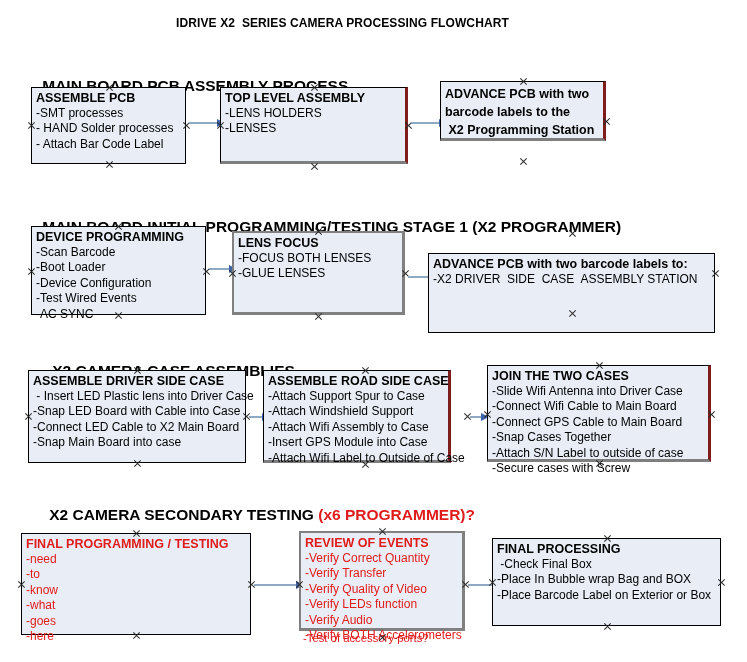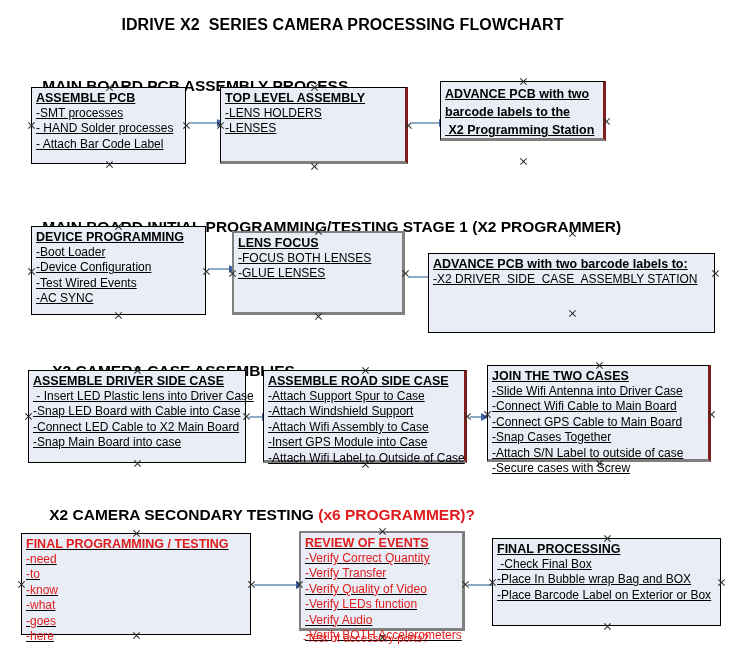--- a/index.html
+++ b/index.html
@@ -19,21 +19,21 @@
     left: 0; top: 0;
     width: 747px; height: 662px;
   }
 
   
   .doc-title {
     position: absolute;
     left: 0; top: 16px;
     width: 685px;
     text-align: center;
-    font-size: 16px;
+    font-size: 12px;
     font-weight: bold;
     letter-spacing: 0.1px;
     color: #000000;
     white-space: pre;
   }
 
   
   .section-header {
     position: absolute;
     font-size: 15.5px;
@@ -79,21 +79,20 @@
   .node-line {
     font-size: 12px;
     color: #000000;
     line-height: 1.285;
     white-space: pre;
   }
   .node-line.red { color: #e01b1b; }
 
   .node-inner {
     padding: 3px 9px 0 4px;
-    text-decoration: underline;
   }
   
   .node-title.multiline {
     line-height: 1.45;
   }
 
   
   .overflow-line {
     position: absolute;
     font-size: 11.3px;
@@ -195,20 +194,21 @@
   <div class="handle" style="left:523px; top:161px;"></div>
 
   <div class="section-header" style="left:25px; top:200px;">
     <span>MAIN BOARD INITIAL PROGRAMMING/TESTING STAGE 1 (X2 PROGRAMMER)</span>
   </div>
 
   <div class="node" style="left:31px; top:226px; width:175px; height:89px;">
     <div class="node-inner">
       <div class="node-title">DEVICE PROGRAMMING</div>
       <div class="node-lines">
+        <div class="node-line">-Scan Barcode</div>
         <div class="node-line">-Boot Loader</div>
         <div class="node-line">-Device Configuration</div>
         <div class="node-line">-Test Wired Events</div>
         <div class="node-line">-AC SYNC</div>
       </div>
     </div>
   </div>
   <div class="handle" style="left:118px; top:226px;"></div>
   <div class="handle" style="left:31px;  top:271px;"></div>
   <div class="handle" style="left:206px; top:271px;"></div>
@@ -259,21 +259,21 @@
       </div>
     </div>
   </div>
   <div class="handle" style="left:137px; top:370px;"></div>
   <div class="handle" style="left:28px;  top:416px;"></div>
   <div class="handle" style="left:246px; top:416px;"></div>
   <div class="handle" style="left:137px; top:463px;"></div>
 
   <div class="connector" style="left:249px; top:416px; width:14px;"></div>
 
-  <div class="node shadow-edge" style="left:263px; top:370px; width:204px; height:93px;">
+  <div class="node shadow-edge" style="left:263px; top:370px; width:188px; height:93px;">
     <div class="node-inner">
       <div class="node-title">ASSEMBLE ROAD SIDE CASE</div>
       <div class="node-lines">
         <div class="node-line">-Attach Support Spur to Case</div>
         <div class="node-line">-Attach Windshield Support</div>
         <div class="node-line">-Attach Wifi Assembly to Case</div>
         <div class="node-line">-Insert GPS Module into Case</div>
         <div class="node-line">-Attach Wifi Label to Outside of Case</div>
       </div>
     </div>

